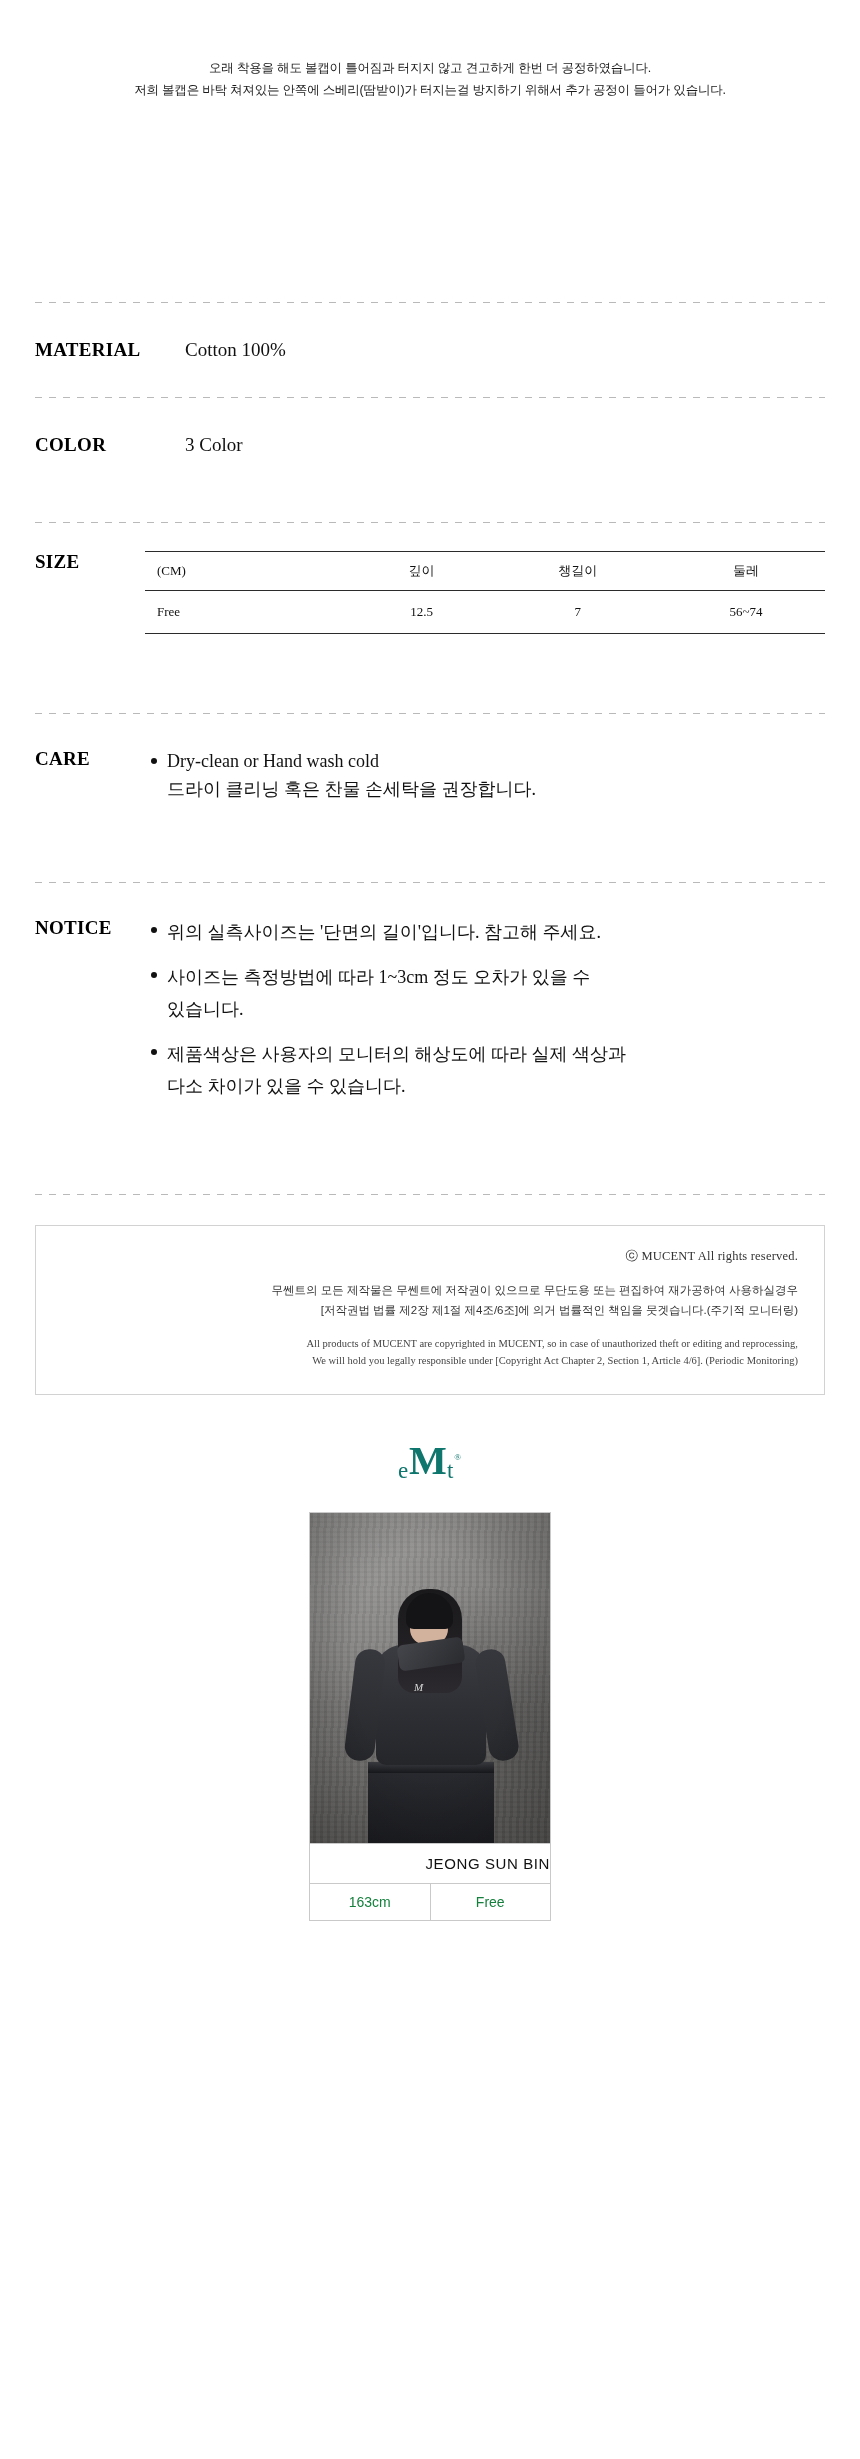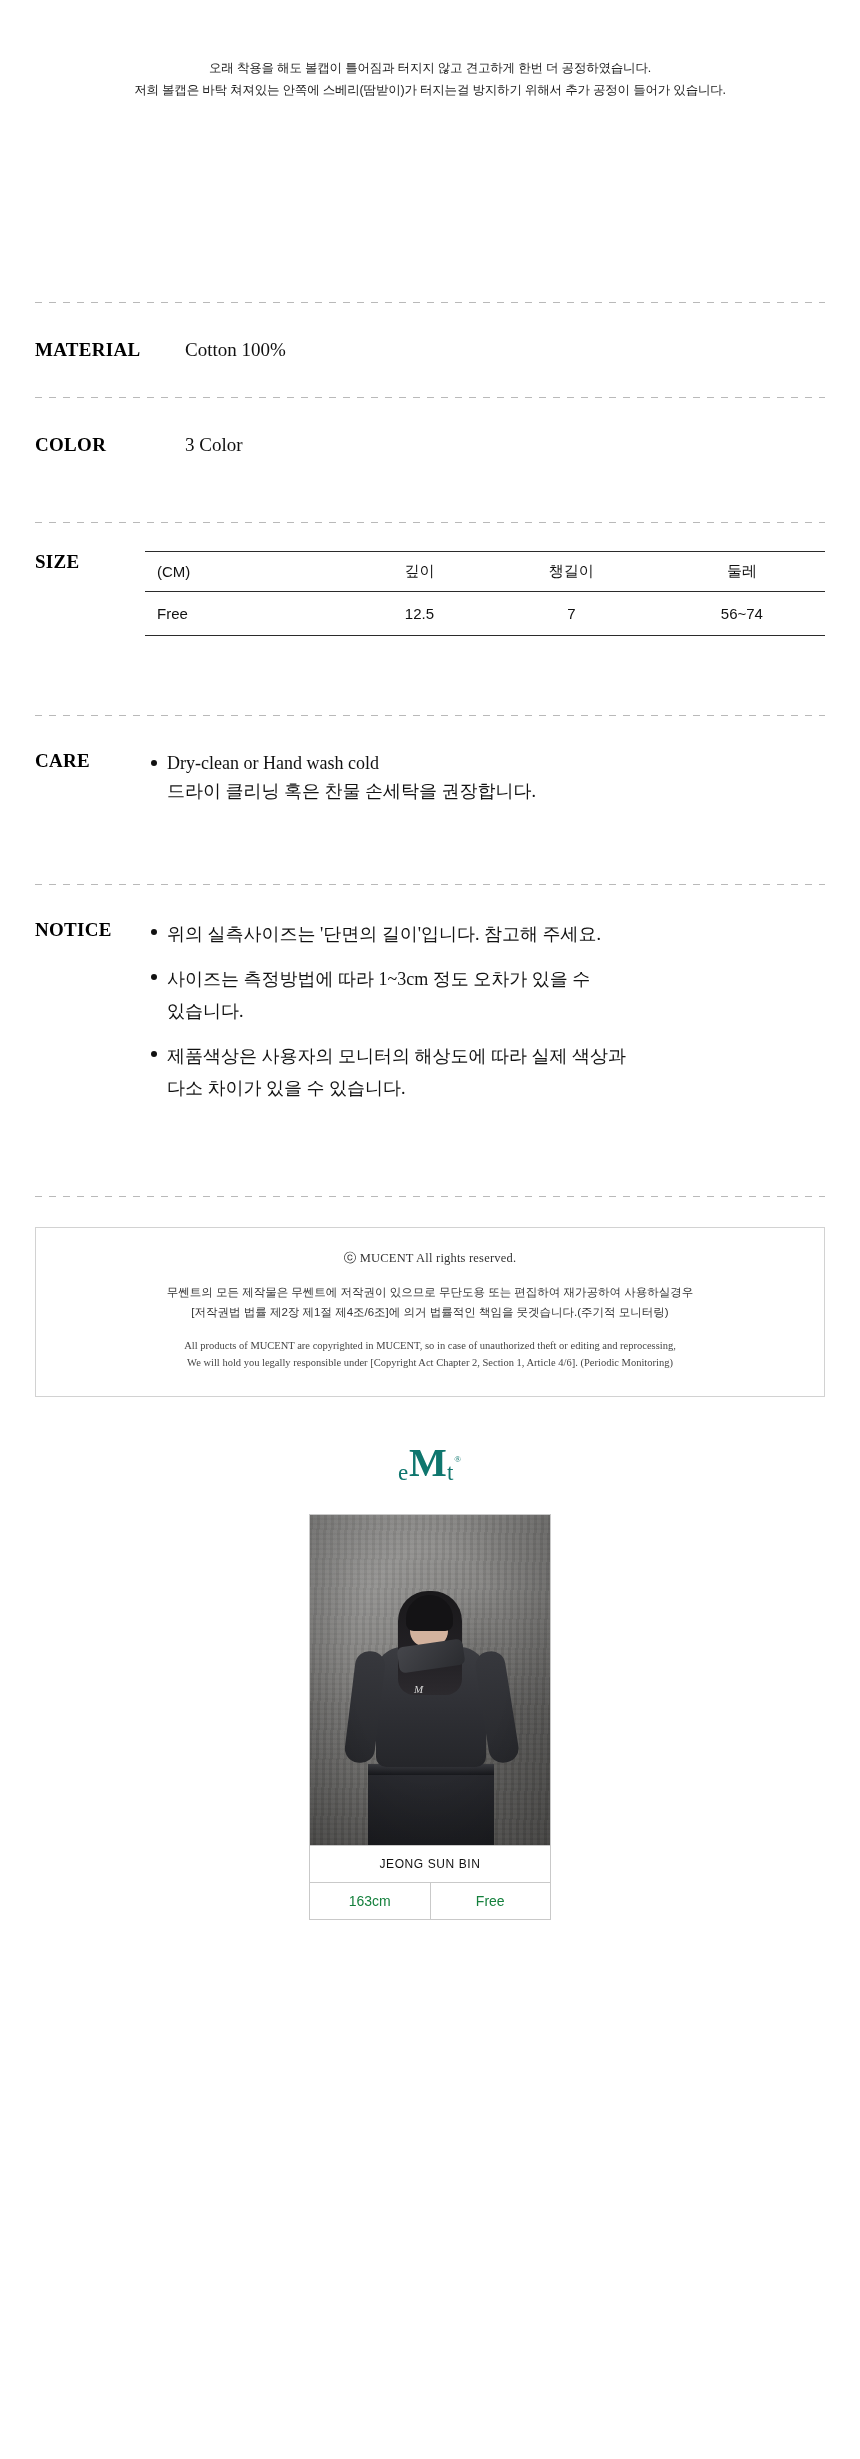--- a/index.html
+++ b/index.html
@@ -75,22 +75,22 @@
   
   .row-material, .row-color { padding: 36px 0; gap: 30px; }
   .row-material .spec-value,
   .row-color .spec-value { padding-left: 10px; }
 
   
   .row-size { padding: 28px 0 34px 0; }
   .size-table {
     flex: 1;
     border-collapse: collapse;
-    font-family: Liberation Sans, sans-serif;
-    font-size: 15px;
+    font-family: Liberation Serif, serif;
+    font-size: 13px;
   }
   .size-table th, .size-table td {
     padding: 10px 6px;
     font-weight: normal;
     text-align: center;
     color: #111;
   }
   .size-table thead th {
     border-top: 1px solid #2b2b2b;
     border-bottom: 1px solid #2b2b2b;
@@ -129,21 +129,21 @@
   }
   ul.bullets li .ln { display: block; }
   .row-notice ul.bullets li { margin-bottom: 14px; line-height: 1.75; }
 
   
   .copybox {
     width: 790px;
     margin: 0 auto;
     border: 1px solid #d2d2d2;
     padding: 22px 26px 24px 26px;
-    text-align: center;
+    text-align: right;
   }
   .copybox .c1 {
     font-family: "Liberation Serif", serif;
     font-size: 12.5px;
     color: #333;
     margin-bottom: 16px;
     letter-spacing: 0.2px;
   }
   .copybox .c2 {
     font-family: "Liberation Sans", sans-serif;
@@ -258,23 +258,23 @@
     color: #d8d8d8; font-family: "Liberation Serif", serif; font-size: 11px;
     font-style: italic;
   }
   .vignette {
     position: absolute; inset: 0;
     background: radial-gradient(ellipse at 50% 45%, rgba(0,0,0,0) 45%, rgba(0,0,0,0.28) 100%);
   }
 
   .model-name {
     border-top: 1px solid #c9c9c9;
-    text-align: center;
+    text-align: right;
     font-family: "Liberation Sans", sans-serif;
-    font-size: 12px;
+    font-size: 15px;
     letter-spacing: 0.6px;
     padding: 11px 0 11px 0;
     color: #111;
   }
   .model-stats {
     display: flex;
     border-top: 1px solid #c9c9c9;
   }
   .model-stats .cell {
     flex: 1;

